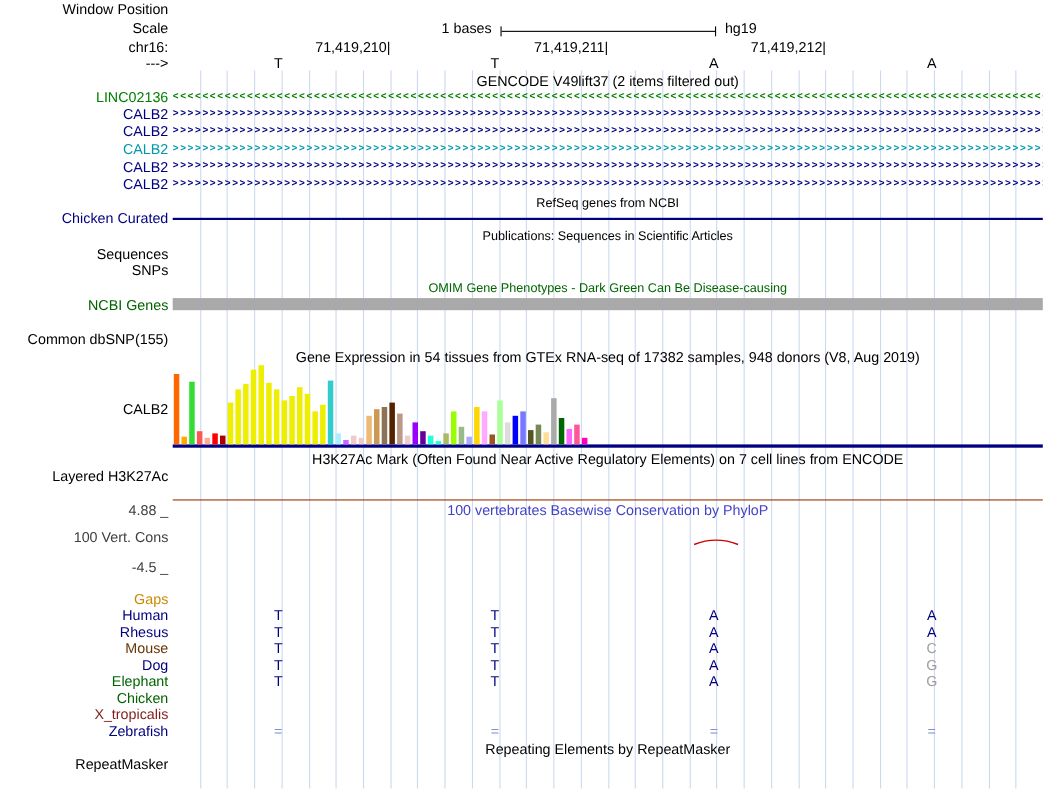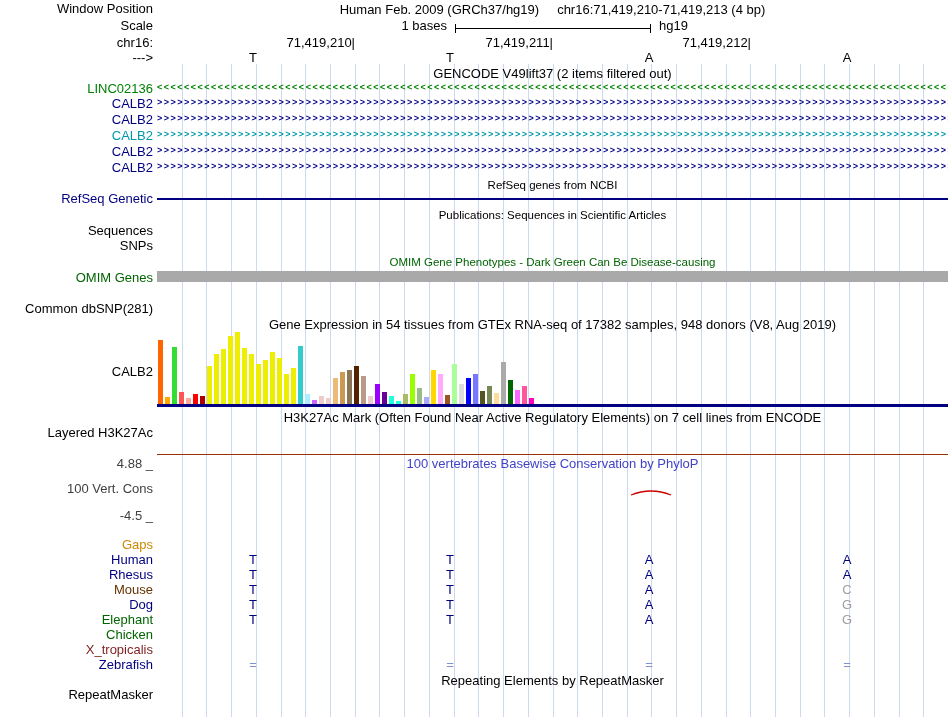--- a/index.html
+++ b/index.html
@@ -31,25 +31,25 @@
 </head>
 <body>
 
 <div id="canvas">
 
   <div id="labels">
     <div class="llabel" style="top:1px">Window Position</div>
     <div class="llabel" style="top:18px">Scale</div>
     <div class="llabel" style="top:35px">chr16:</div>
     <div class="llabel" style="top:50px">---&gt;</div>
-    <div class="llabel c-navy" style="top:191px">RefSeq Genetic</div>
+    <div class="llabel c-navy" style="top:191px">Chicken Curated</div>
     <div class="llabel" style="top:223px">Sequences</div>
     <div class="llabel" style="top:238px">SNPs</div>
-    <div class="llabel c-green" style="top:270px">OMIM Genes</div>
-    <div class="llabel" style="top:301px">Common dbSNP(281)</div>
+    <div class="llabel c-green" style="top:270px">NCBI Genes</div>
+    <div class="llabel" style="top:301px">Common dbSNP(155)</div>
     <div class="llabel" style="top:364px">CALB2</div>
     <div class="llabel" style="top:425px">Layered H3K27Ac</div>
     <div class="llabel c-slate" style="top:456px">4.88 _</div>
     <div class="llabel c-slate" style="top:481px">100 Vert. Cons</div>
     <div class="llabel c-slate" style="top:508px">-4.5 _</div>
     <div class="llabel" style="top:687px">RepeatMasker</div>
   <div class="llabel" style="top: 81px; color: rgb(0, 128, 0);">LINC02136</div>
       <div class="llabel" style="top: 96px; color: rgb(0, 0, 128);">CALB2</div>
       <div class="llabel" style="top: 112px; color: rgb(0, 0, 128);">CALB2</div>
       <div class="llabel" style="top: 128px; color: rgb(0, 153, 170);">CALB2</div>
@@ -94,24 +94,20 @@
         <div class="guide" style="left: 593.25px; background: rgb(204, 217, 238);"></div>
         <div class="guide" style="left: 617.97px; background: rgb(204, 217, 238);"></div>
         <div class="guide" style="left: 642.69px; background: rgb(204, 217, 238);"></div>
         <div class="guide" style="left: 667.41px; background: rgb(204, 217, 238);"></div>
         <div class="guide" style="left: 692.13px; background: rgb(204, 217, 238);"></div>
         <div class="guide" style="left: 716.84px; background: rgb(204, 217, 238);"></div>
         <div class="guide" style="left: 741.56px; background: rgb(204, 217, 238);"></div>
         <div class="guide" style="left: 766.28px; background: rgb(204, 217, 238);"></div>
       </div>
 
-    <div class="center f13 titlebar">
-      <span>Human Feb. 2009 (GRCh37/hg19)</span>
-      <span>chr16:71,419,210-71,419,213 (4 bp)</span>
-    </div>
 
     <div class="poslabel" style="left:290px;top:18px">1 bases</div>
     <div class="scalebar">
         <div></div>
       </div>
     <div class="f13" style="position:absolute;left:502px;top:18px">hg19</div>
 
     <div class="center f13" style="top:66px">GENCODE V49lift37 (2 items filtered out)</div>
     <div class="center f12" style="top:178px">RefSeq genes from NCBI</div>
     <div class="center f12" style="top:208px">Publications: Sequences in Scientific Articles</div>

